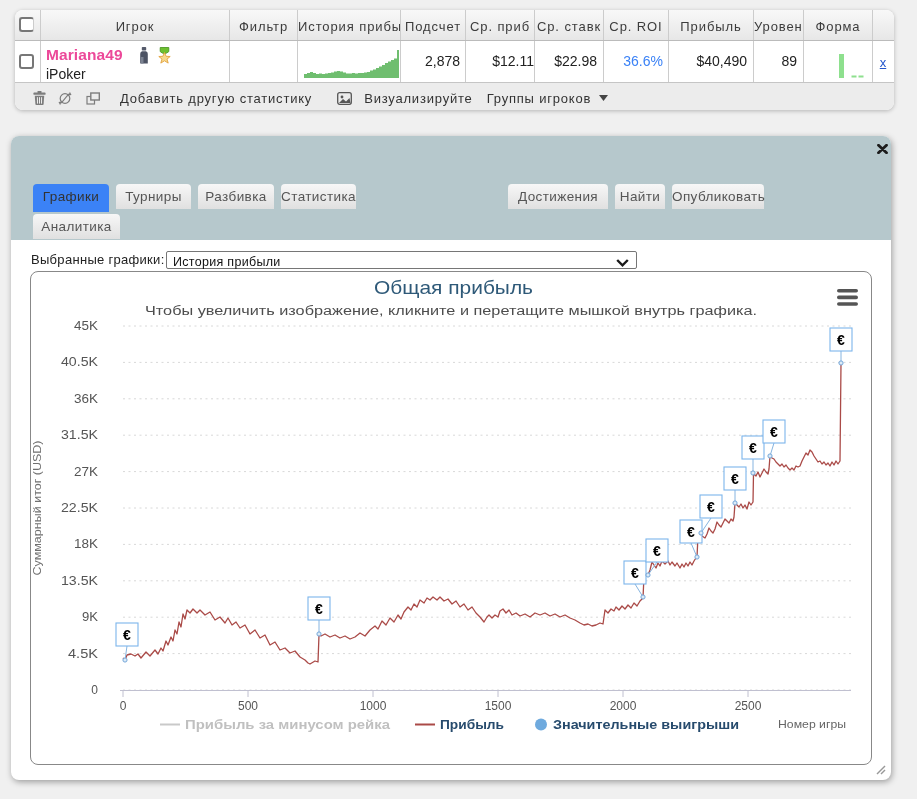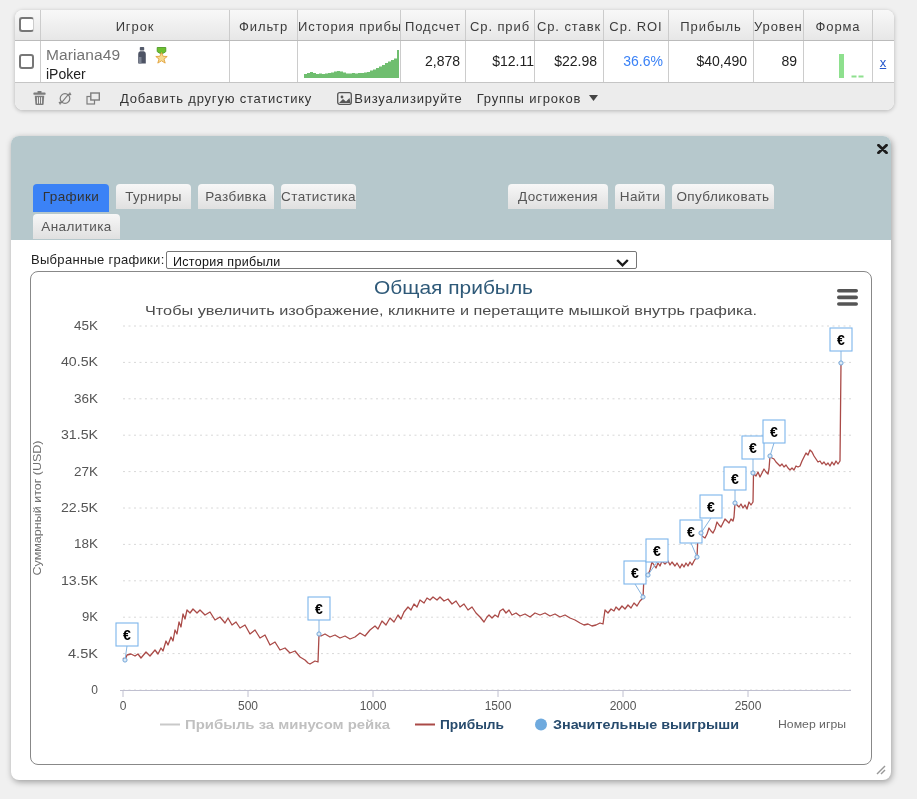--- a/index.html
+++ b/index.html
@@ -32,21 +32,21 @@
       <div style="width:85px">Прибыль</div>
   <div style="width:50px">Уровень</div>
       <div style="width:69px">Форма</div>
       <div style="width:20px;border-right:none"></div>
  </div>
  <div id="trow">
   <div style="width:26px">
         <div class="cb" style="margin:13px 0 0 4px"></div>
       </div>
   <div style="width:189px;padding:5px 0 0 5px">
-    <span style="font-size:15.5px;font-weight:normal;color:#737373;letter-spacing:0.1px">Mariana49</span>
+    <span style="font-size:15.5px;font-weight:bold;color:#ec4899;letter-spacing:0.1px">Mariana49</span>
     <svg width="10" height="17" style="vertical-align:-4px;margin-left:12px" viewBox="0 0 10 17">
           <rect x="2.8" y="0" width="4.4" height="3.5" rx="0.8" fill="#555b6b"></rect>
           <path d="M1.2 16.5 L1.2 7 Q1.2 4.6 3 4.2 L7 4.2 Q8.8 4.6 8.8 7 L8.8 16.5 Z" fill="#4d5364"></path>
           <path d="M2 16.5 L2 10 L4.5 10 L4.5 16.5 Z" fill="#7b8291"></path>
         </svg>
     <svg width="13" height="17" style="vertical-align:-4px;margin-left:4px" viewBox="0 0 13 17">
           <path d="M2.2 0.5 L10.8 0.5 L10.8 4.6 Q6.5 8.6 2.2 4.6 Z" fill="#6dc02f" stroke="#44911c" stroke-width="0.8"></path>
           <path d="M6.5 5.5 L8.1 9.3 L12.2 9.5 L9 12.1 L10.2 16.1 L6.5 13.8 L2.8 16.1 L4 12.1 L0.8 9.5 L4.9 9.3 Z" fill="#f6d98e" stroke="#e2a23c" stroke-width="0.9"></path>
         </svg>
     <div style="font-size:14px;color:#222;margin-top:2px">iPoker</div>
@@ -88,40 +88,40 @@
   <svg width="14" height="13" style="margin-left:14px" viewBox="0 0 14 13">
         <rect x="1" y="4.5" width="7.5" height="7.5" fill="none" stroke="#7d7d7d" stroke-width="1.2"></rect>
         <rect x="4.8" y="1" width="8.5" height="7" fill="#ececec" stroke="#7d7d7d" stroke-width="1.4"></rect>
       </svg>
   <span style="margin-left:20px">Добавить другую статистику</span>
   <svg width="15" height="13" style="margin-left:25px" viewBox="0 0 15 13">
         <rect x="0.7" y="0.7" width="13.6" height="11.6" rx="2" fill="none" stroke="#555" stroke-width="1.3"></rect>
         <circle cx="5" cy="5" r="1.4" fill="#555"></circle>
         <path d="M2 11 L6 7 L9 9.5 L12.5 6 L13.5 11 Z" fill="#555"></path>
       </svg>
-  <span style="margin-left:2px">Визуализируйте</span>
+  <span style="margin-left:12px">Визуализируйте</span>
   <span style="margin-left:14px">Группы игроков</span>
   <svg width="9" height="6" style="margin-left:8px">
         <path d="M0 0 L9 0 L4.5 6 Z" fill="#444"></path>
       </svg>
  </div>
 </div>
 
 <div class="abs" id="panel">
  <div id="phead"></div>
  <svg class="abs" style="left:866px;top:8px" width="11" height="10" viewBox="0 0 11 10">
       <path d="M1.5 1.2 L9.5 8.8 M9.5 1.2 L1.5 8.8" stroke="#1c1c1c" stroke-width="2.8" stroke-linecap="round"></path>
     </svg>
  <div class="tab act" style="left:22px;top:48px;width:76px">Графики</div>
  <div class="tab" style="left:105px;top:48px;width:75px">Турниры</div>
  <div class="tab" style="left:187px;top:48px;width:76px">Разбивка</div>
  <div class="tab" style="left:270px;top:48px;width:75px">Статистика</div>
  <div class="tab" style="left:497px;top:48px;width:100px">Достижения</div>
  <div class="tab" style="left:604px;top:48px;width:50px">Найти</div>
- <div class="tab" style="left:661px;top:48px;width:102px">Опубликовать</div>
+ <div class="tab" style="left:661px;top:48px;width:92px">Опубликовать</div>
  <div class="tab" style="left:22px;top:78px;width:87px">Аналитика</div>
  <div class="abs" style="left:20px;top:116px;font-size:13px;letter-spacing:0.3px;color:#222">Выбранные графики:</div>
  <div class="abs" style="left:155px;top:115px;width:471px;height:18px;border:1px solid #767676;border-radius:2px;background:#fff">
    <span style="font-size:12.5px;letter-spacing:0.3px;color:#111;margin-left:6px;line-height:16px;display:inline-block">История прибыли</span>
    <svg style="position:absolute;right:7px;top:7px" width="13" height="8">
         <path d="M1.2 1 L6.5 6.3 L11.8 1" fill="none" stroke="#1a1a1a" stroke-width="2.4"></path>
       </svg>
  </div>
 </div>
 <div class="abs" id="chartbox"></div>

